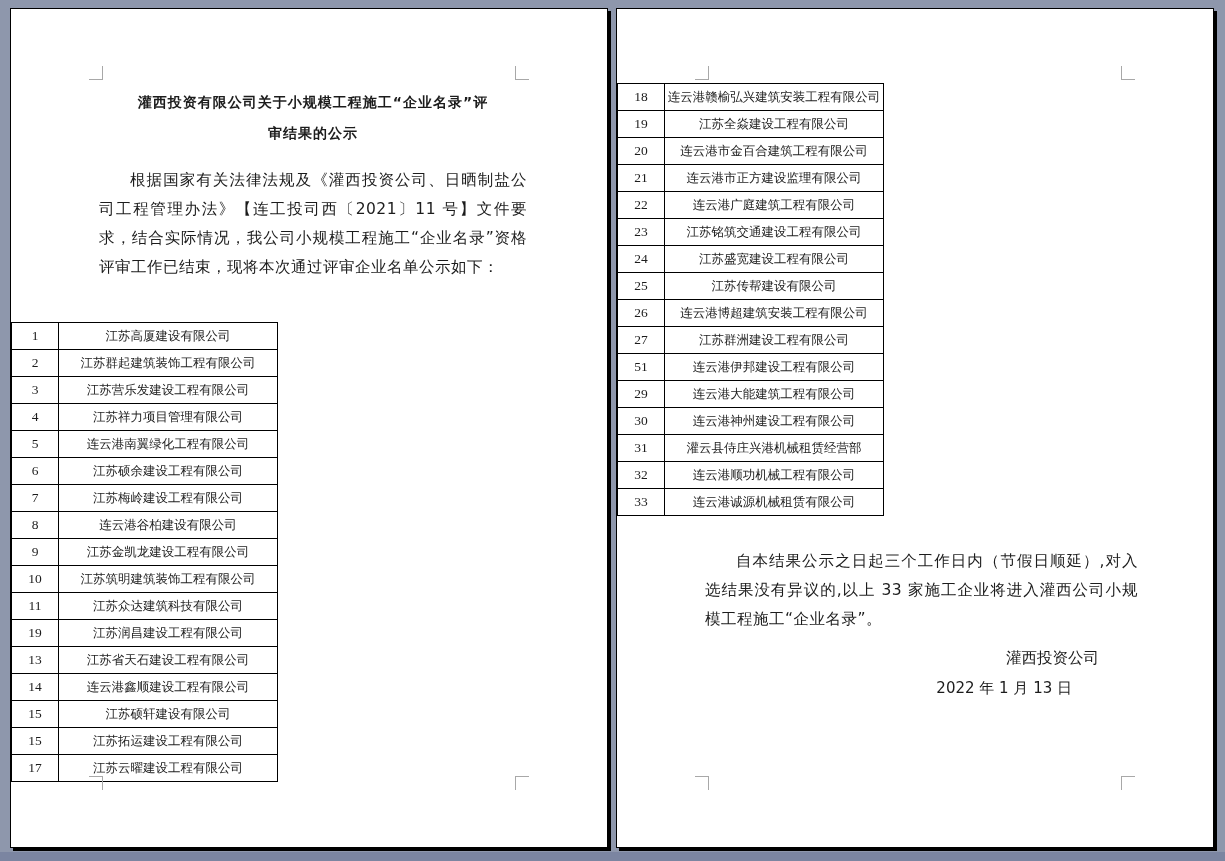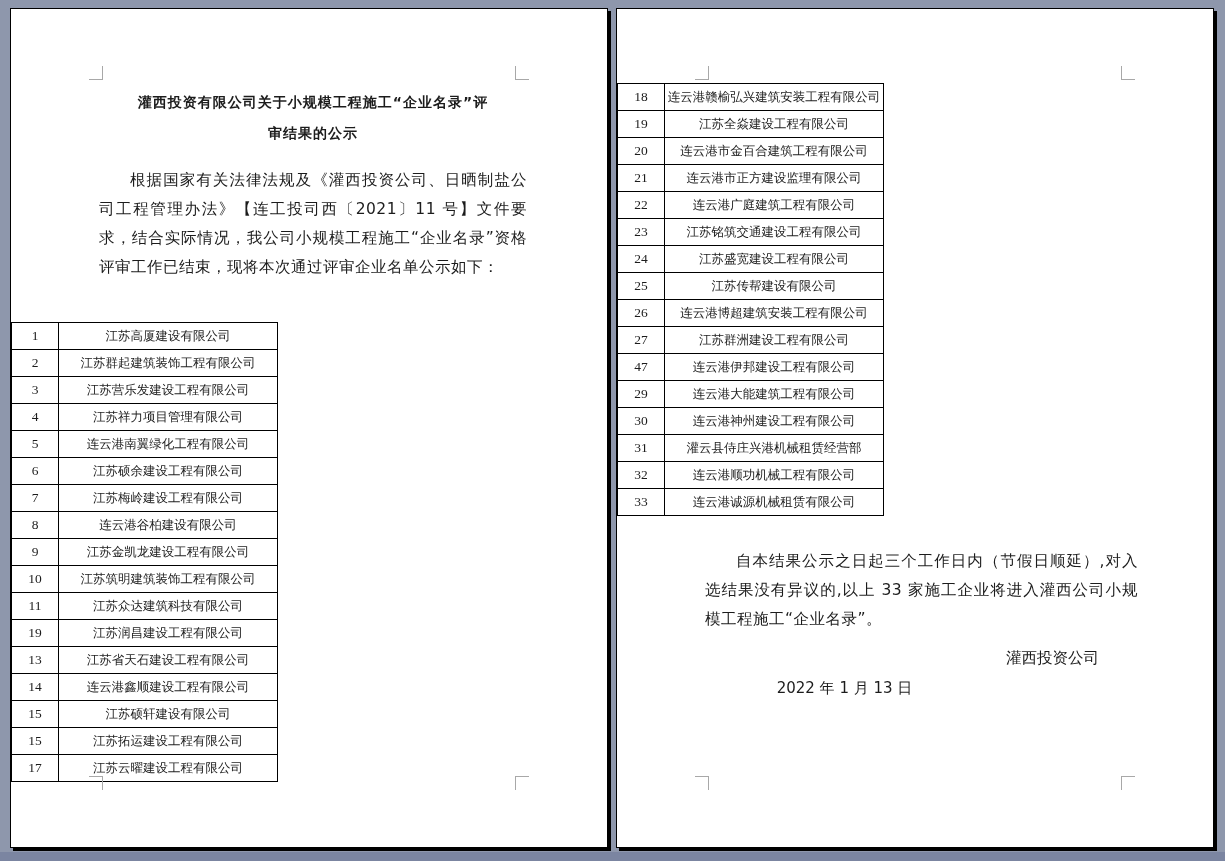--- a/index.html
+++ b/index.html
@@ -86,21 +86,21 @@
   }
   .signature{
     margin-top:9px;
     padding-right:114px;
     text-align:right;
     font-size:15.5px;
     line-height:30px;
   }
   .date{
     padding-right:141px;
-    text-align:center;
+    text-align:right;
     font-size:15px;
     line-height:30px;
   }
 </style>
 </head>
 <body>
 
 <div class="workspace">
 
   <div class="page" id="page1">
@@ -232,21 +232,21 @@
           </tr>
           <tr>
             <td class="num">26</td>
             <td class="name">连云港博超建筑安装工程有限公司</td>
           </tr>
           <tr>
             <td class="num">27</td>
             <td class="name">江苏群洲建设工程有限公司</td>
           </tr>
           <tr>
-            <td class="num">47</td>
+            <td class="num">51</td>
             <td class="name">连云港伊邦建设工程有限公司</td>
           </tr>
           <tr>
             <td class="num">29</td>
             <td class="name">连云港大能建筑工程有限公司</td>
           </tr>
           <tr>
             <td class="num">30</td>
             <td class="name">连云港神州建设工程有限公司</td>
           </tr>

